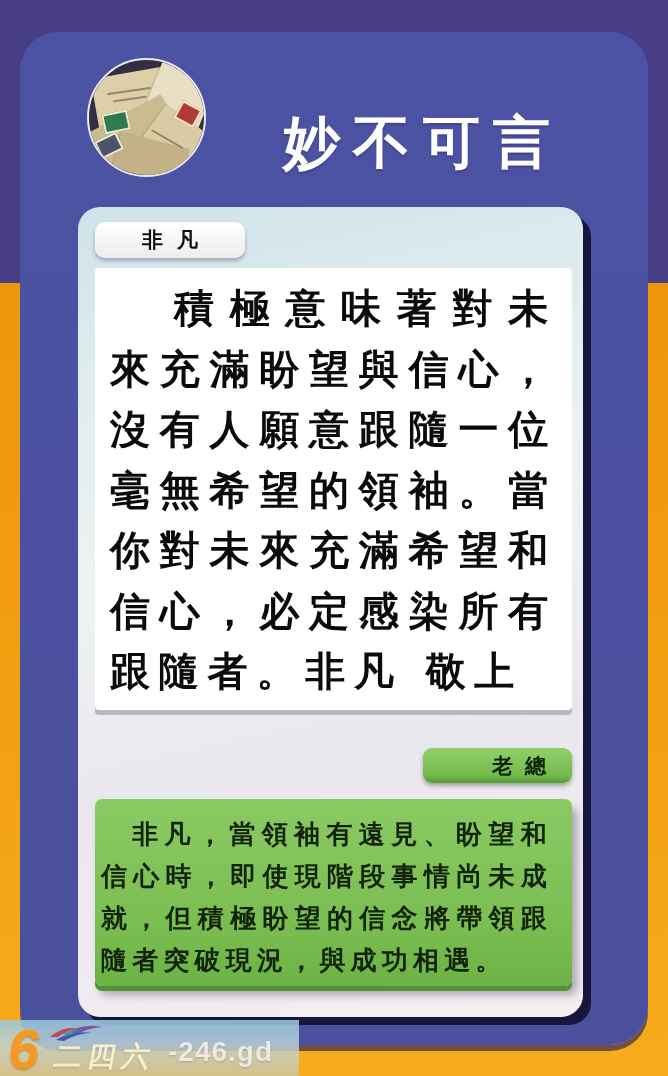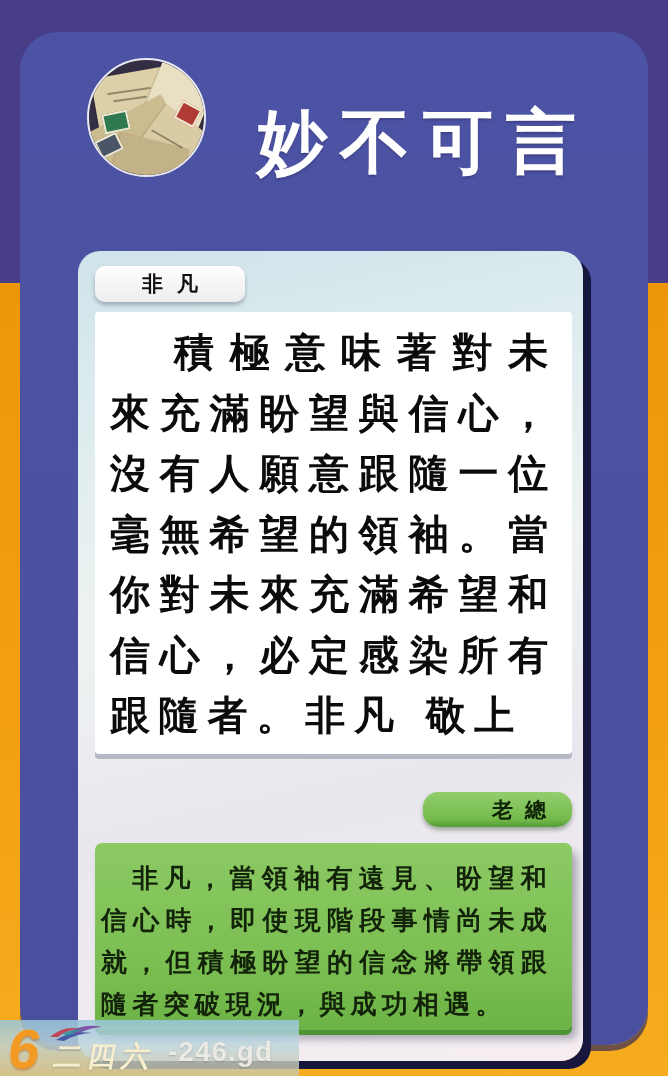--- a/index.html
+++ b/index.html
@@ -26,33 +26,33 @@
   .stamp{position:absolute;border:2px solid #f1ead2;}
   .stamp-green{left:14px;top:52px;width:22px;height:16px;background:#2f7a50;transform:rotate(-12deg);}
   .stamp-red{left:88px;top:44px;width:18px;height:16px;background:#b03a34;transform:rotate(28deg);}
   .stamp-dark{left:8px;top:76px;width:20px;height:15px;background:#4a5568;transform:rotate(-26deg);}
   .scribble{position:absolute;height:2px;background:rgba(90,75,50,.55);border-radius:2px;}
   .s1{left:18px;top:30px;width:44px;transform:rotate(-8deg);}
   .s2{left:24px;top:38px;width:34px;transform:rotate(-8deg);}
   .s3{left:60px;top:78px;width:36px;transform:rotate(30deg);}
   .title{position:absolute;left:188px;top:56px;width:430px;height:110px;
     display:flex;align-items:center;justify-content:center;
-    color:#ffffff;font-size:70px;font-weight:800;letter-spacing:13px;
+    color:#ffffff;font-size:57px;font-weight:800;letter-spacing:13px;
     text-shadow:0 2px 2px rgba(40,35,90,.35);white-space:nowrap;}
   
   .panel{position:absolute;left:58px;top:175px;width:505px;height:810px;border-radius:22px;
     background:linear-gradient(168deg,#cfe3ea 0%,#dcebee 16%,#eef3f2 42%,#e9e7ee 66%,#f6eef1 100%);
-    box-shadow:8px 8px 0 #17173e;margin-top:44px;}
+    box-shadow:8px 8px 0 #17173e;}
   
   .tag{position:absolute;height:36px;display:flex;align-items:center;box-sizing:border-box;
     font-size:21px;font-weight:600;color:#101010;}
   .tag-left{left:17px;top:15px;width:150px;border-radius:10px;justify-content:center;
     background:linear-gradient(180deg,#ffffff 0%,#ededed 100%);
     box-shadow:0 3px 4px rgba(60,60,90,.35);letter-spacing:14px;padding-left:14px;}
-  .tag-right{right:11px;top:541px;width:149px;height:35px;border-radius:15px;justify-content:flex-end;
+  .tag-right{right:11px;top:541px;width:149px;height:35px;border-radius:9px;justify-content:flex-end;
     background:linear-gradient(180deg,#93ce6d 0%,#74ba4b 78%,#559b38 100%);
     box-shadow:0 3px 4px rgba(50,70,40,.4);letter-spacing:12px;
     padding-right:14px;color:#0e2206;}
   
   .bubble{position:absolute;box-sizing:border-box;overflow:hidden;
     font-family:"DejaVu Serif","Liberation Serif",serif;}
   .bubble-white{left:17px;top:61px;width:477px;height:442px;border-radius:4px;background:#ffffff;
     box-shadow:0 5px 0 #b6b9c2;padding:10px 15px 0 15px;}
   .bubble-white p{margin:0;color:#0b0b0b;font-size:40px;line-height:60.5px;font-weight:600;
     letter-spacing:.22em;text-indent:1.6em;text-align:justify;}

